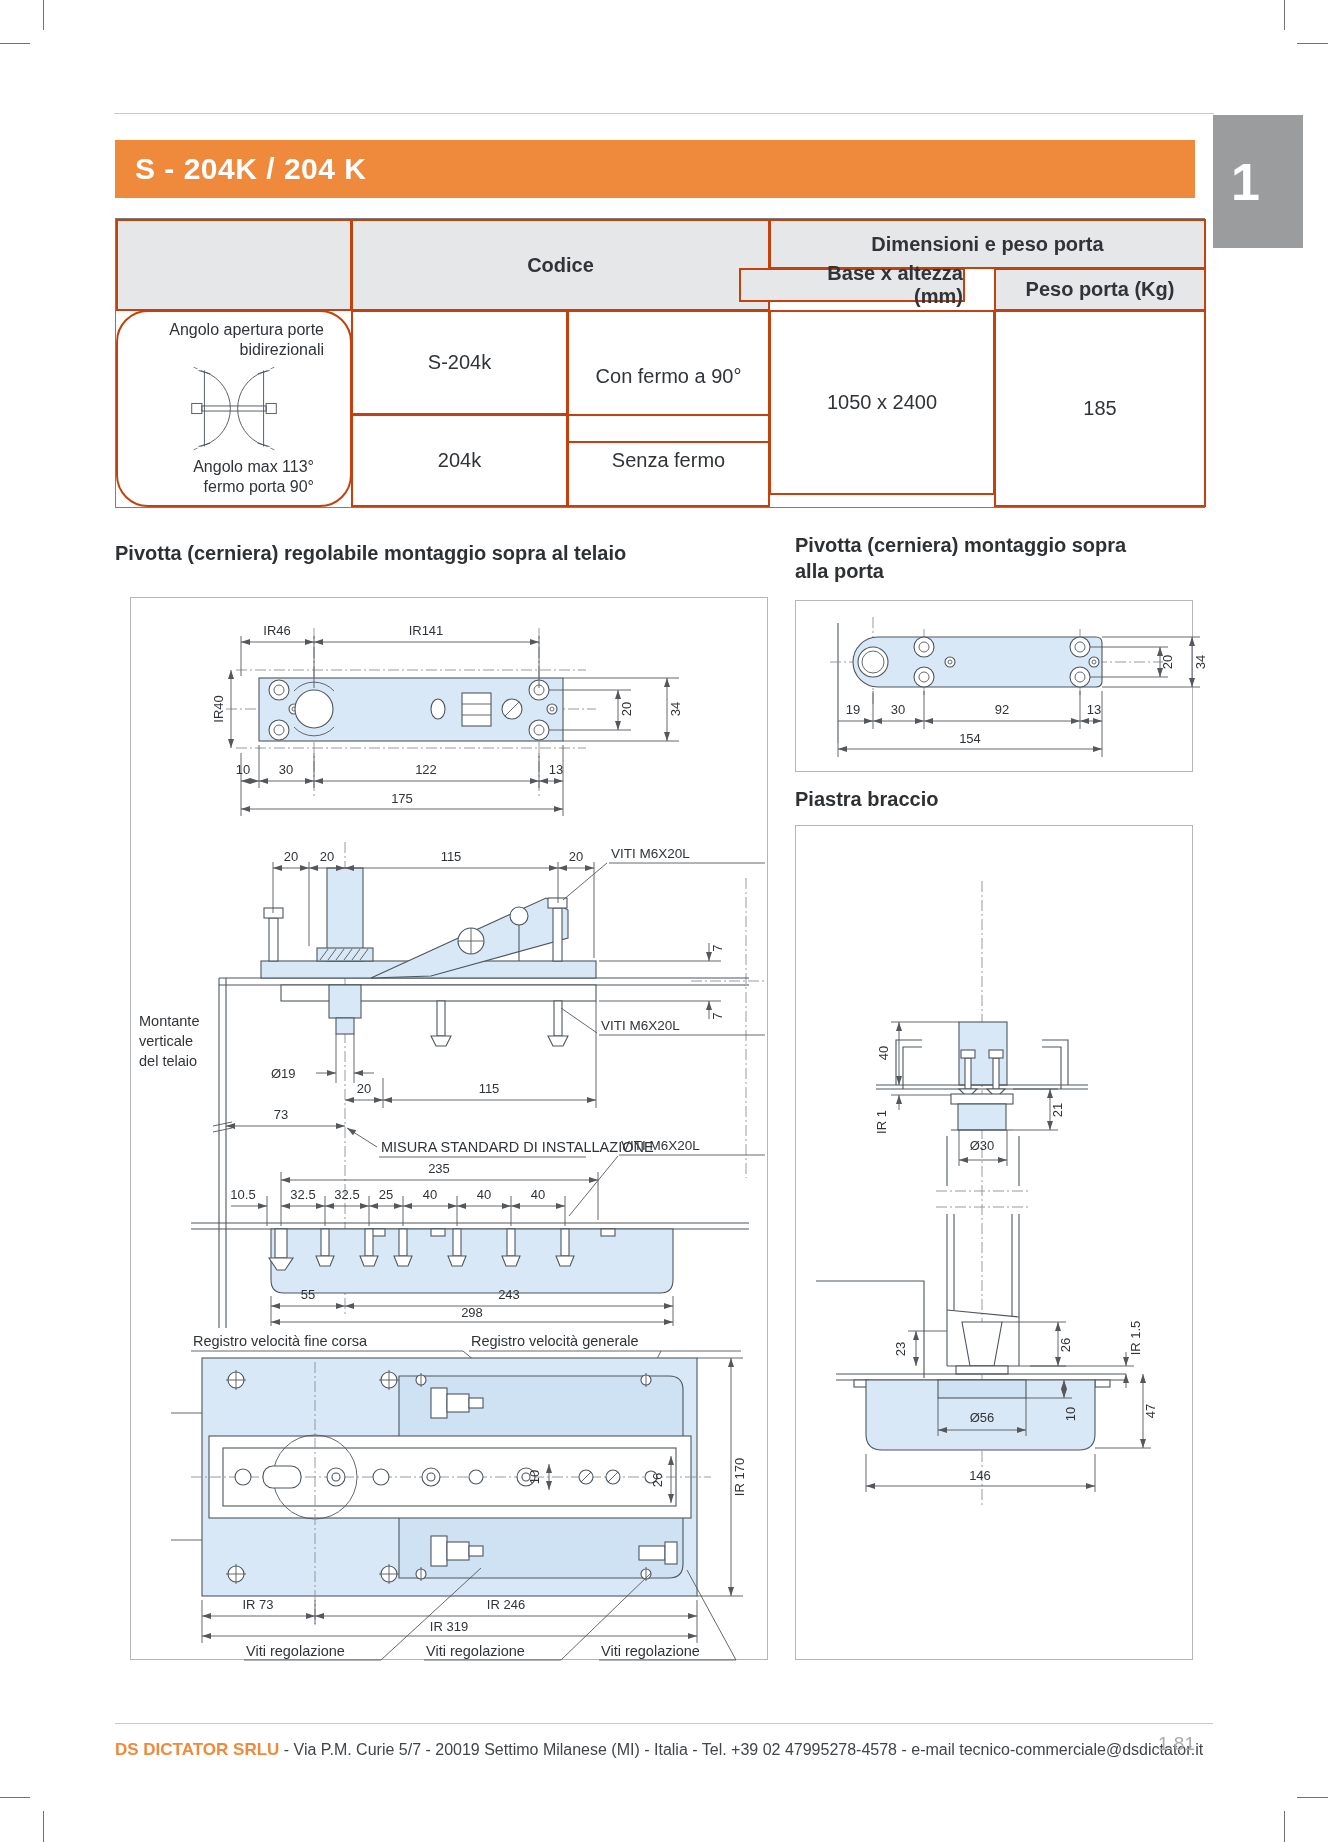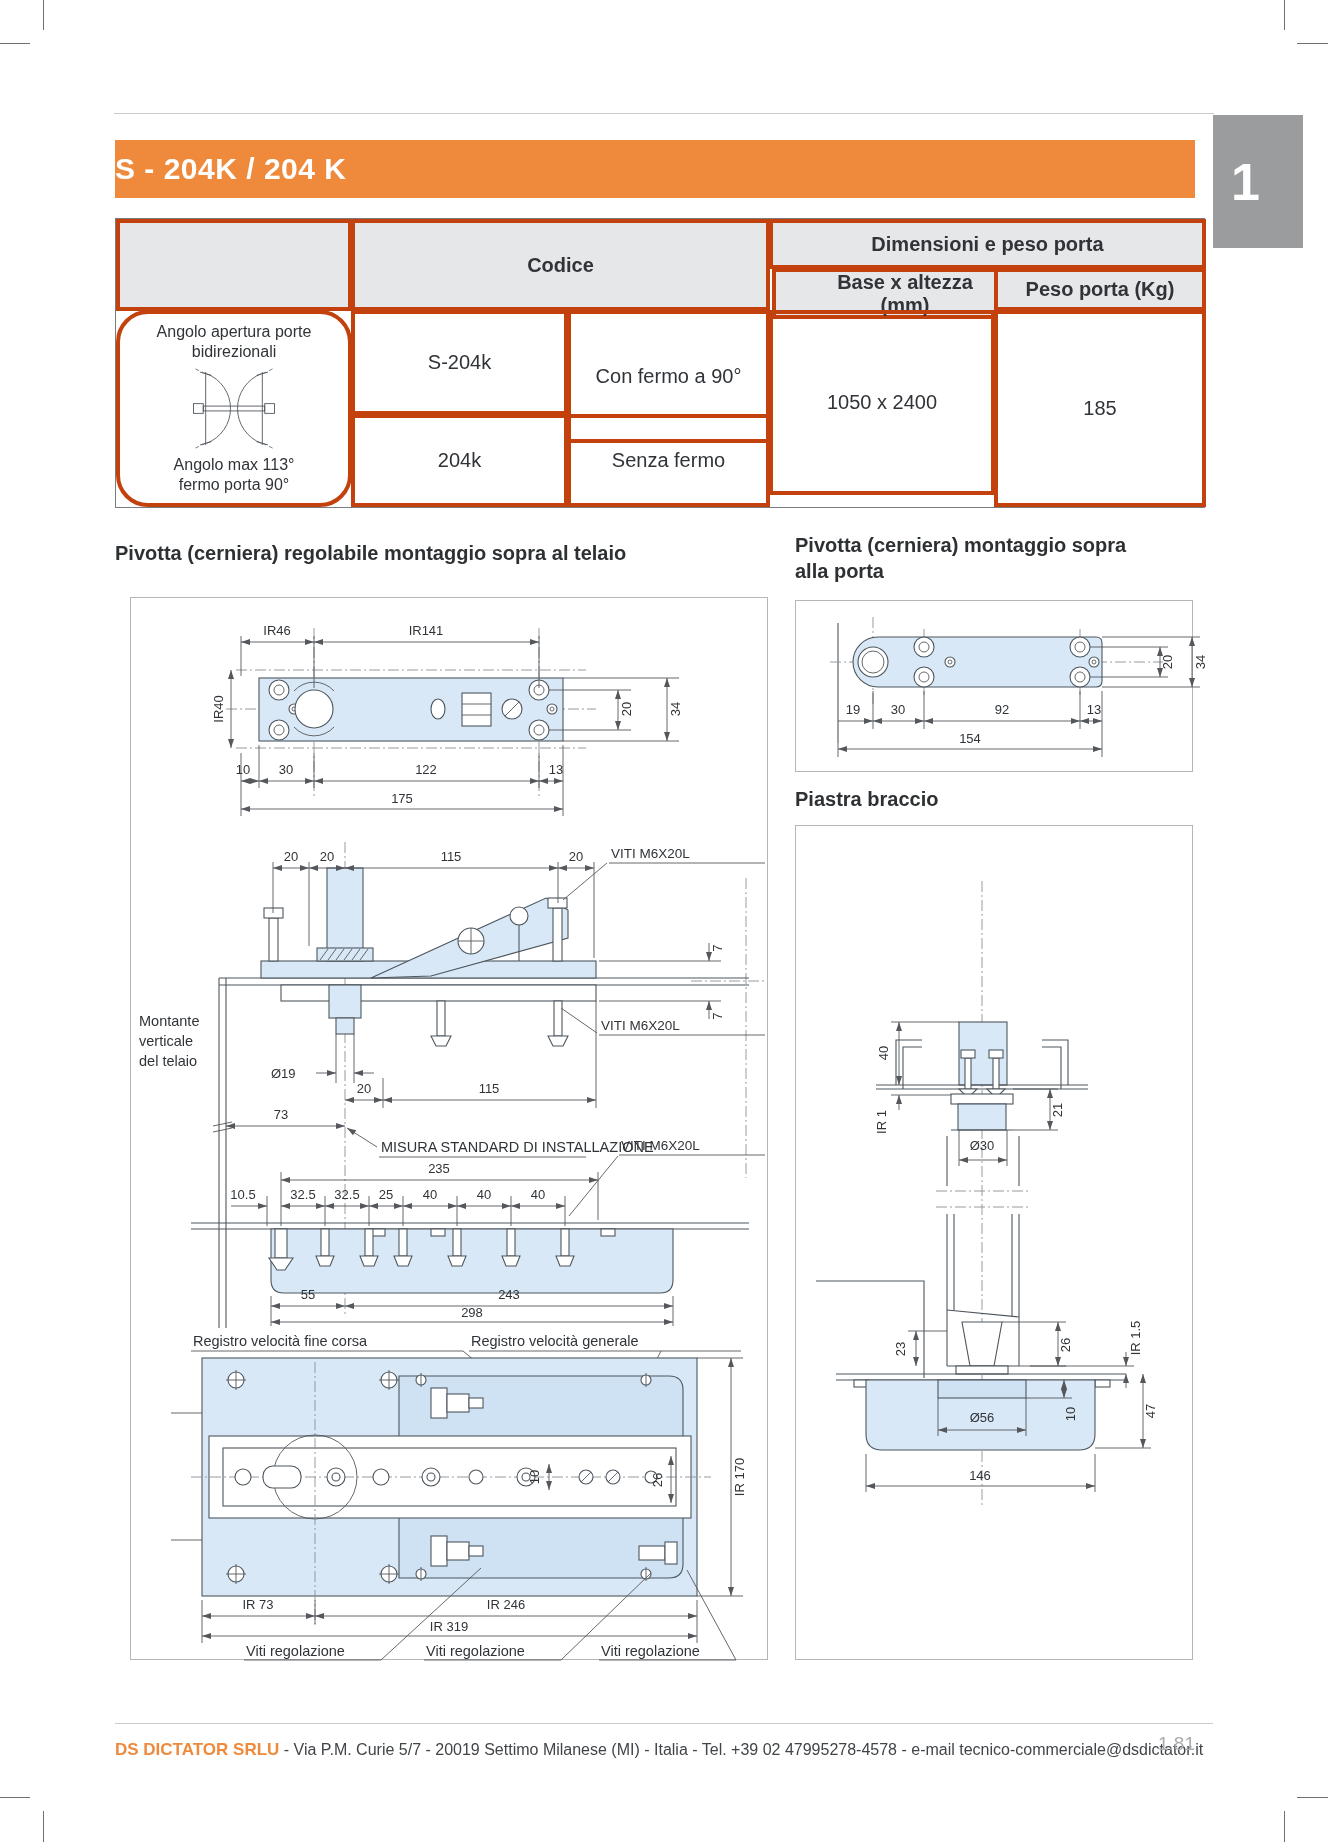--- a/index.html
+++ b/index.html
@@ -3,25 +3,25 @@
 <meta charset="utf-8">
 <style>
   html,body{margin:0;padding:0;background:#fff;}
   body{width:1328px;height:1842px;position:relative;font-family:"Liberation Sans",sans-serif;color:#303438;overflow:hidden;}
   .abs{position:absolute;}
   
   .crop{position:absolute;background:#6e7173;}
   .rule{position:absolute;background:#c9cbcd;height:1px;}
   
   .titlebar{left:115px;top:140px;width:1080px;height:58px;background:#ef8a3c;display:flex;align-items:center;}
-  .titlebar span{color:#fff;font-size:30px;font-weight:bold;letter-spacing:.5px;}
+  .titlebar span{color:#fff;font-size:30px;font-weight:bold;padding-left:20px;letter-spacing:.5px;}
   .tab1{left:1213px;top:115px;width:90px;height:133px;background:#9a9c9e;color:#fff;font-size:52px;font-weight:bold;display:flex;align-items:center;padding-left:18px;box-sizing:border-box;}
   
   .tbl{left:115px;top:218px;width:1090px;height:290px;border:1px solid #7a7d80;box-sizing:border-box;}
-  .cell{position:absolute;box-sizing:border-box;border:4px solid #c2410c;display:flex;align-items:center;justify-content:center;text-align:center;font-size:20px;}
+  .cell{position:absolute;box-sizing:border-box;border:2px solid #c2410c;display:flex;align-items:center;justify-content:center;text-align:right;font-size:20px;}
   .hdr{background:#e6e7e8;font-weight:bold;}
   .cap{font-size:16px;line-height:1.25;}
   
   .sect{position:absolute;font-size:20px;font-weight:bold;color:#2e3133;line-height:1.3;}
   
   .dbox{position:absolute;border:1px solid #b4b7ba;box-sizing:border-box;background:#fff;}
   
   svg text{font-family:"Liberation Sans",sans-serif;}
   .dt{font-size:13px;fill:#303438;}
   .lt{font-size:13.5px;fill:#303438;}
@@ -59,21 +59,21 @@
 </div>
 
 <div class="abs tbl">
   <div class="cell hdr" style="left:0;top:0;width:236px;height:92px;"></div>
   <div class="cell hdr" style="left:235px;top:0;width:419px;height:92px;">
       <span>Codice</span>
     </div>
   <div class="cell hdr" style="left:653px;top:0;width:437px;height:50px;">
       <span>Dimensioni e peso porta</span>
     </div>
-  <div class="cell hdr" style="left:656px;top:49px;width:226px;height:51px;padding-left:40px;">
+  <div class="cell hdr" style="left:623px;top:49px;width:226px;height:34px;padding-left:40px;">
       <span>Base x altezza (mm)</span>
     </div>
   <div class="cell hdr" style="left:878px;top:49px;width:212px;height:43px;">
       <span>Peso porta (Kg)</span>
     </div>
 
   <div class="cell" style="left:0;top:91px;width:236px;height:197px;flex-direction:column;justify-content:flex-start;padding:8px 6px;border-radius:32px;">
     <div class="cap" style="width:180px;">Angolo apertura porte bidirezionali</div>
     <svg width="118" height="108" viewBox="0 0 120 110" style="margin:2px 0;">
       <line class="ln" x1="25" y1="10" x2="25" y2="100"></line>

